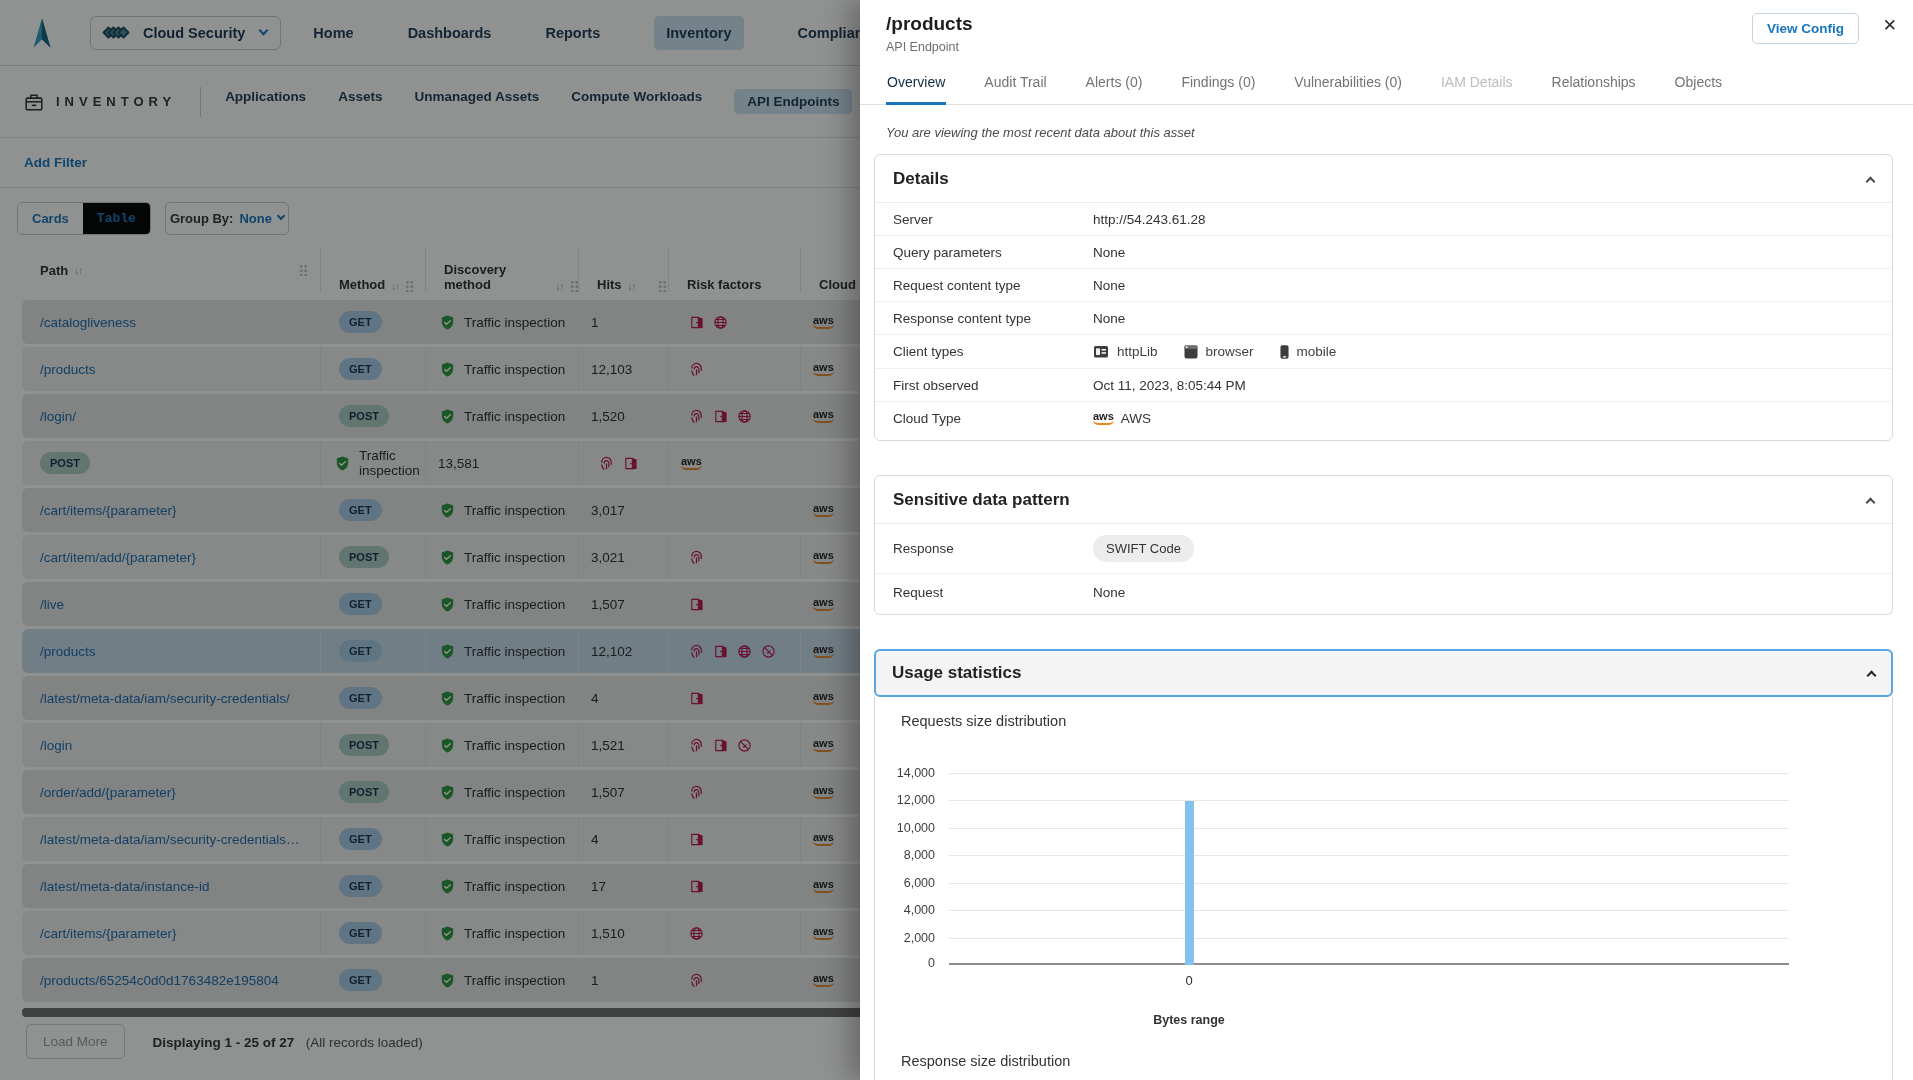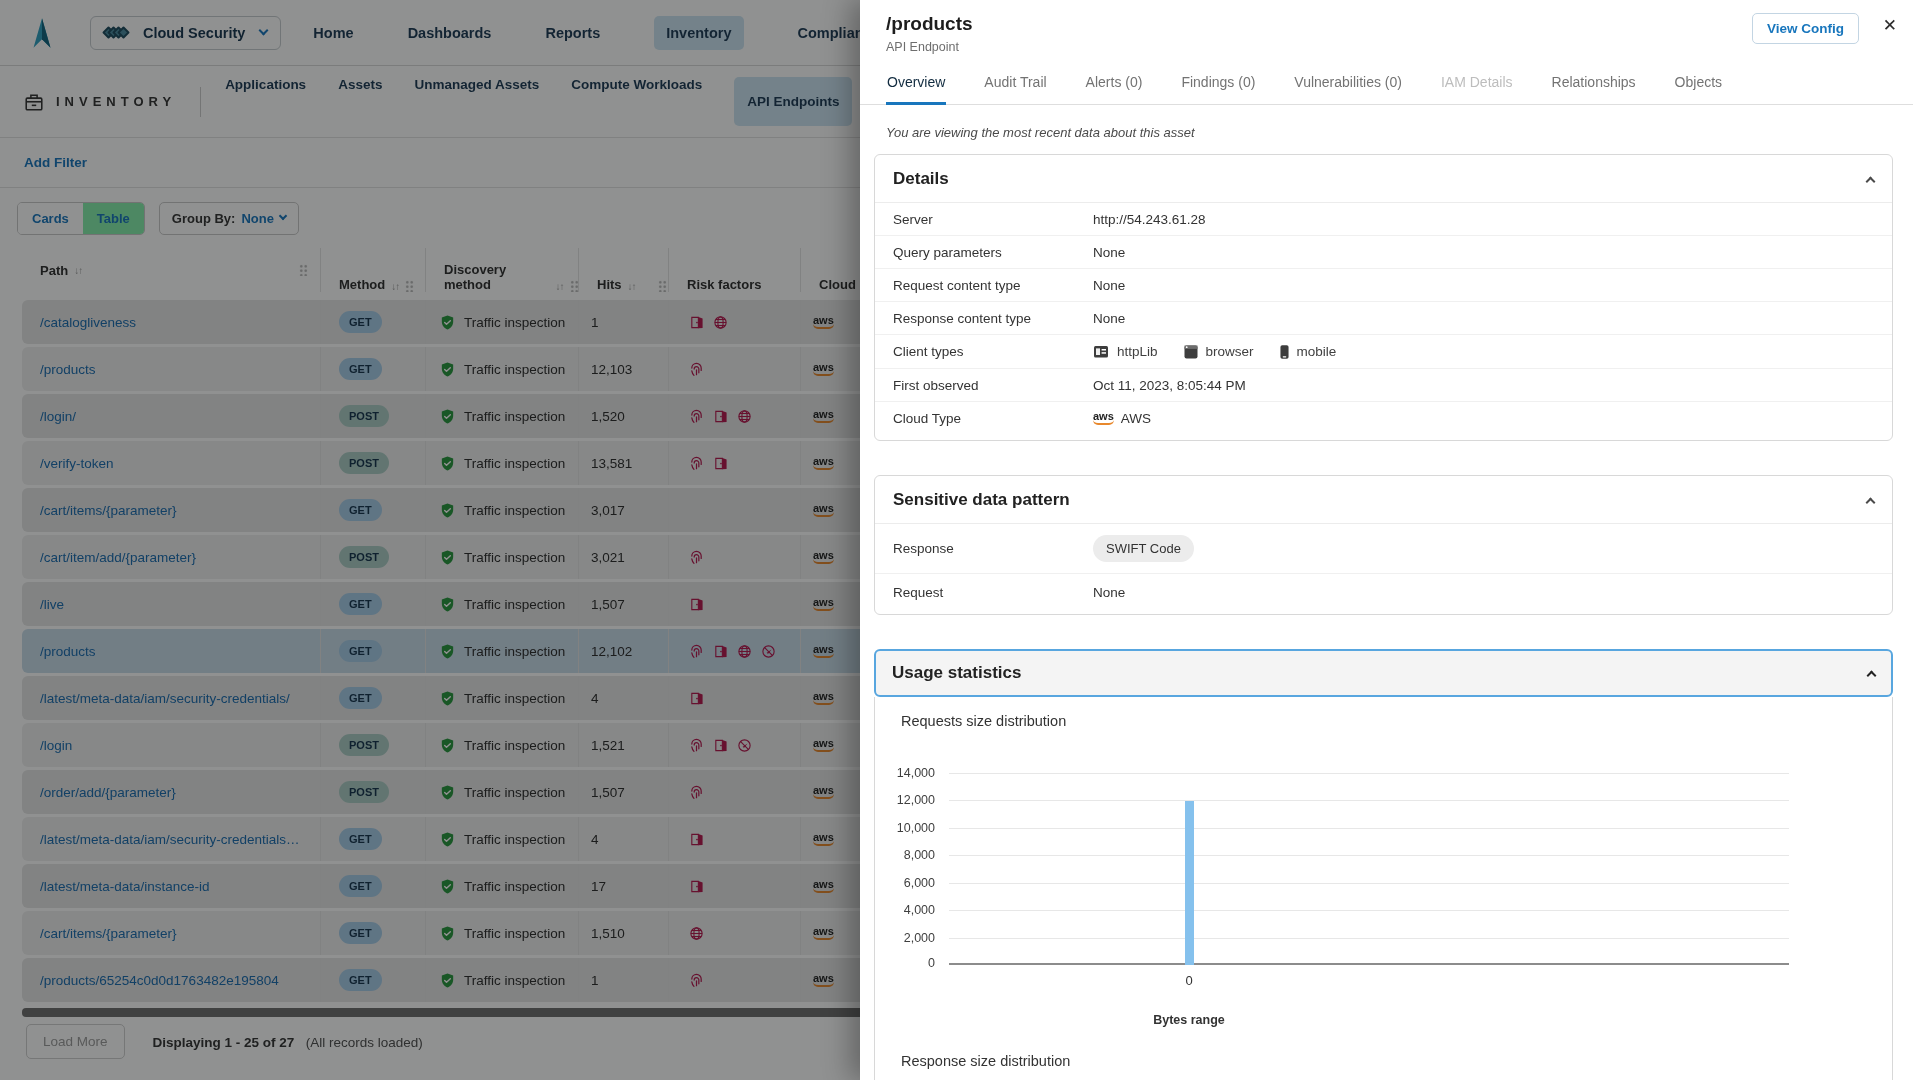--- a/index.html
+++ b/index.html
@@ -22,30 +22,30 @@
   .nav-items { display:flex; align-items:center; gap:54px; margin-left:32px; }
   .nav-item { font-size:14.5px; font-weight:600; color:#1c3a55; text-decoration:none; padding:9px 0; cursor:pointer; white-space:nowrap; }
   .nav-item.active { background:#cde4f2; border-radius:5px; padding:9px 12px; }
 
   .inv-bar { height:72px; display:flex; align-items:center; padding:0 24px; border-bottom:1px solid #e2e2e2; }
   .inv-icon { flex:0 0 auto; }
   .inv-title { font-size:13px; font-weight:700; letter-spacing:5px; color:#333; margin-left:12px; }
   .vdiv { width:1px; height:30px; background:#ccc; margin:0 24px; }
   .inv-tabs { display:flex; align-items:flex-start; gap:32px; }
   .inv-tab { font-size:13.5px; font-weight:600; color:#1c3a55; cursor:pointer; white-space:nowrap; }
-  .inv-tab.active { background:#cde4f2; border-radius:5px; padding:17px 13px; }
+  .inv-tab.active { background:#cde4f2; border-radius:5px; padding:5px 13px; }
 
   .filter-bar { height:50px; display:flex; align-items:center; padding:0 24px; border-bottom:1px solid #e2e2e2; }
   .add-filter { color:#1876bd; font-size:13.5px; font-weight:700; cursor:pointer; }
 
   .controls { height:60px; display:flex; align-items:center; padding:0 17px; gap:14px; }
   .segmented { display:flex; border:1px solid #c9c9c9; border-radius:5px; overflow:hidden; }
   .seg { padding:8px 14px; font-size:13px; font-weight:600; color:#1876bd; background:#fff; cursor:pointer; }
-  .seg.active { background:#86efac; }
-  .groupby { border:1px solid #c9c9c9; border-radius:5px; padding:8px 12px; display:flex; align-items:center; gap:6px; cursor:pointer; }
+  .seg.active { background:#000000;font-family:Liberation Mono, monospace; }
+  .groupby { border:1px solid #c9c9c9; border-radius:5px; padding:8px 4px; display:flex; align-items:center; gap:6px; cursor:pointer; }
   .gb-label { font-size:13px; font-weight:600; color:#333; }
   .gb-value { font-size:13px; font-weight:700; color:#1876bd; }
   .groupby .chev { color:#1876bd; width:6px; height:6px; }
 
   .table { margin-left:22px; width:1000px; }
   .thead, .trow { display:grid; grid-template-columns:298px 105px 153px 90px 132px 110px 1fr; }
   .thead { height:44px; }
   .hcell { display:flex; align-items:center; font-size:13px; font-weight:700; color:#2f2f2f; padding-left:18px; gap:6px; }
   .hcell + .hcell { border-left:1px solid #e3e3e3;align-items:flex-end; }
   .sort { font-size:10px; color:#9a9a9a; letter-spacing:-1px; cursor:pointer; }
@@ -375,23 +375,20 @@
             </div>
             <div class="cell c-cloud">
               <span class="aws-glyph">
                 <b>aws</b>
                 <i></i>
               </span>
             </div>
           </div>
 
           <div class="trow">
-            <div class="cell c-path">
-              <a class="plink">/verify-token</a>
-            </div>
             <div class="cell c-method">
               <span class="method-badge m-POST">POST</span>
             </div>
             <div class="cell c-disc">
               <span class="ric">
                 <svg width="17" height="17" viewBox="0 0 24 24">
                   <path d="M12 2l8 3v6c0 5-3.4 9.2-8 11-4.6-1.8-8-6-8-11V5z" fill="#27963c"></path>
                   <path d="M8 12l2.6 2.6L16 9.4" fill="none" stroke="#fff" stroke-width="2" stroke-linecap="round" stroke-linejoin="round"></path>
                 </svg>
               </span>

